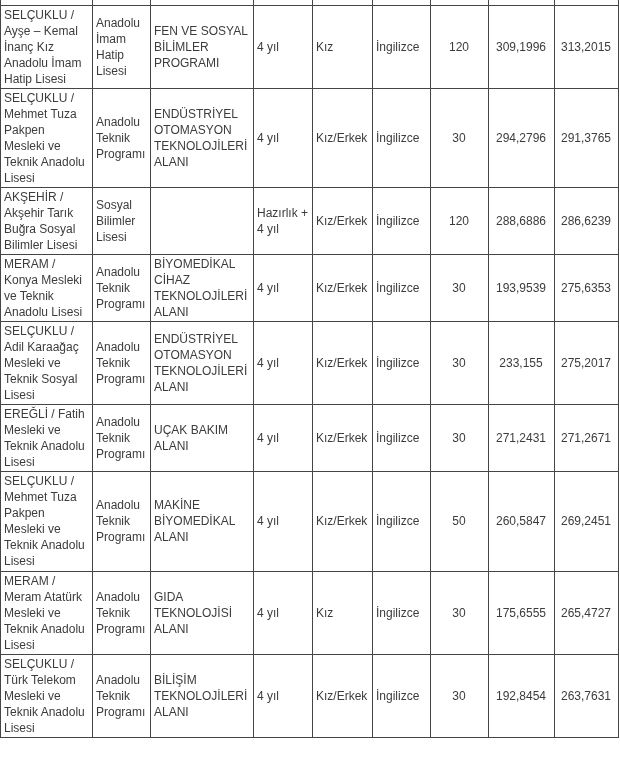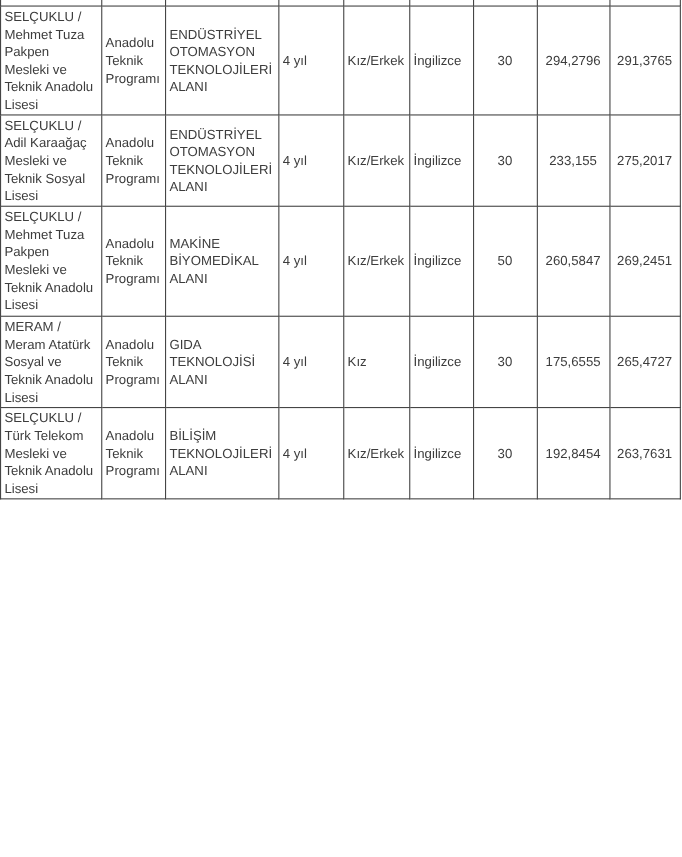--- a/index.html
+++ b/index.html
@@ -55,63 +55,107 @@
           <td></td>
           <td></td>
           <td></td>
           <td></td>
           <td></td>
           <td></td>
           <td></td>
           <td></td>
       </tr>
 
+      <tr style="height:82px">
+        <td>SELÇUKLU / Ayşe – Kemal İnanç Kız Anadolu İmam Hatip Lisesi</td>
+        <td>Anadolu İmam Hatip Lisesi</td>
+        <td>FEN VE SOSYAL BİLİMLER PROGRAMI</td>
+        <td>4 yıl</td>
+        <td class="gender">Kız</td>
+        <td>İngilizce</td>
+        <td class="num">120</td>
+        <td class="num">309,1996</td>
+        <td class="num">313,2015</td>
+      </tr>
 
 
       <tr style="height:90px">
         <td>SELÇUKLU / Mehmet Tuza Pakpen Mesleki ve Teknik Anadolu Lisesi</td>
         <td>Anadolu Teknik Programı</td>
         <td>ENDÜSTRİYEL OTOMASYON TEKNOLOJİLERİ ALANI</td>
         <td>4 yıl</td>
         <td class="gender">Kız/Erkek</td>
         <td>İngilizce</td>
         <td class="num">30</td>
         <td class="num">294,2796</td>
         <td class="num">291,3765</td>
       </tr>
 
+      <tr style="height:67px">
+        <td>AKŞEHİR / Akşehir Tarık Buğra Sosyal Bilimler Lisesi</td>
+        <td>Sosyal Bilimler Lisesi</td>
+        <td></td>
+        <td>Hazırlık + 4 yıl</td>
+        <td class="gender">Kız/Erkek</td>
+        <td>İngilizce</td>
+        <td class="num">120</td>
+        <td class="num">288,6886</td>
+        <td class="num">286,6239</td>
+      </tr>
 
+      <tr style="height:67px">
+        <td>MERAM / Konya Mesleki ve Teknik Anadolu Lisesi</td>
+        <td>Anadolu Teknik Programı</td>
+        <td>BİYOMEDİKAL CİHAZ TEKNOLOJİLERİ ALANI</td>
+        <td>4 yıl</td>
+        <td class="gender">Kız/Erkek</td>
+        <td>İngilizce</td>
+        <td class="num">30</td>
+        <td class="num">193,9539</td>
+        <td class="num">275,6353</td>
+      </tr>
 
       <tr style="height:82px">
         <td>SELÇUKLU / Adil Karaağaç Mesleki ve Teknik Sosyal Lisesi</td>
         <td>Anadolu Teknik Programı</td>
         <td>ENDÜSTRİYEL OTOMASYON TEKNOLOJİLERİ ALANI</td>
         <td>4 yıl</td>
         <td class="gender">Kız/Erkek</td>
         <td>İngilizce</td>
         <td class="num">30</td>
         <td class="num">233,155</td>
         <td class="num">275,2017</td>
       </tr>
 
+      <tr style="height:66px">
+        <td>EREĞLİ / Fatih Mesleki ve Teknik Anadolu Lisesi</td>
+        <td>Anadolu Teknik Programı</td>
+        <td>UÇAK BAKIM ALANI</td>
+        <td>4 yıl</td>
+        <td class="gender">Kız/Erkek</td>
+        <td>İngilizce</td>
+        <td class="num">30</td>
+        <td class="num">271,2431</td>
+        <td class="num">271,2671</td>
+      </tr>
 
       <tr style="height:100px">
         <td>SELÇUKLU / Mehmet Tuza Pakpen Mesleki ve Teknik Anadolu Lisesi</td>
         <td>Anadolu Teknik Programı</td>
         <td>MAKİNE BİYOMEDİKAL ALANI</td>
         <td>4 yıl</td>
         <td class="gender">Kız/Erkek</td>
         <td>İngilizce</td>
         <td class="num">50</td>
         <td class="num">260,5847</td>
         <td class="num">269,2451</td>
       </tr>
 
       <tr style="height:79px">
-        <td>MERAM / Meram Atatürk Sosyal ve Teknik Anadolu Lisesi</td>
+        <td>MERAM / Meram Atatürk Mesleki ve Teknik Anadolu Lisesi</td>
         <td>Anadolu Teknik Programı</td>
         <td>GIDA TEKNOLOJİSİ ALANI</td>
         <td>4 yıl</td>
         <td class="gender">Kız</td>
         <td>İngilizce</td>
         <td class="num">30</td>
         <td class="num">175,6555</td>
         <td class="num">265,4727</td>
       </tr>
 

